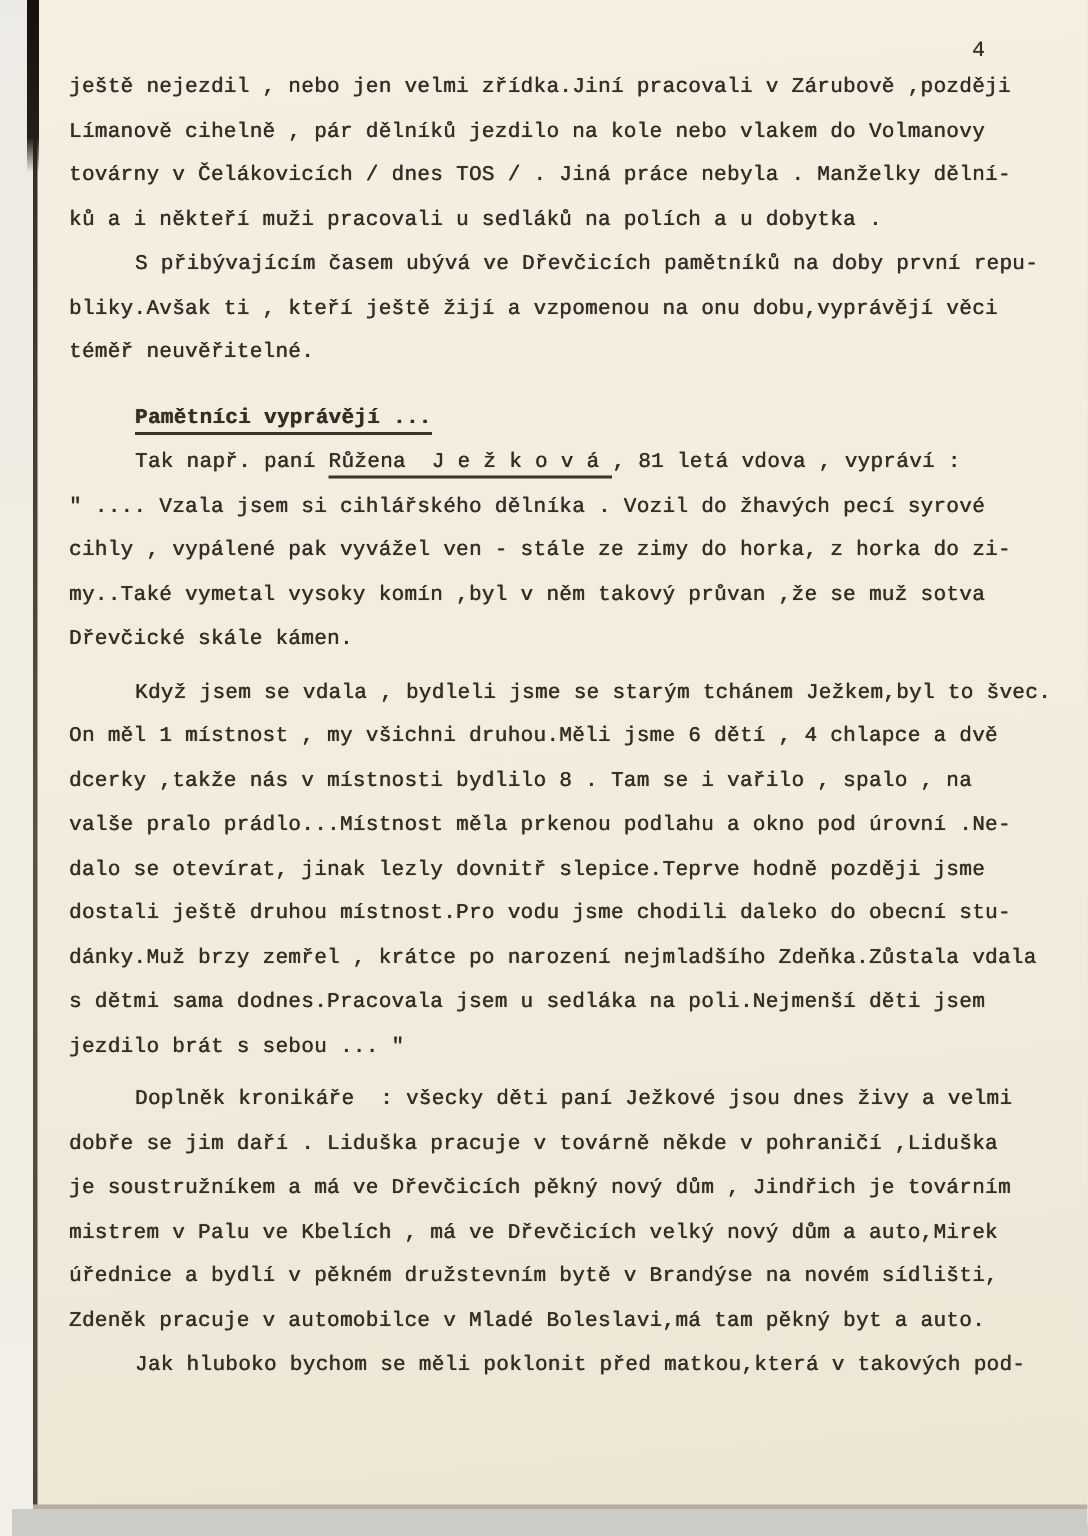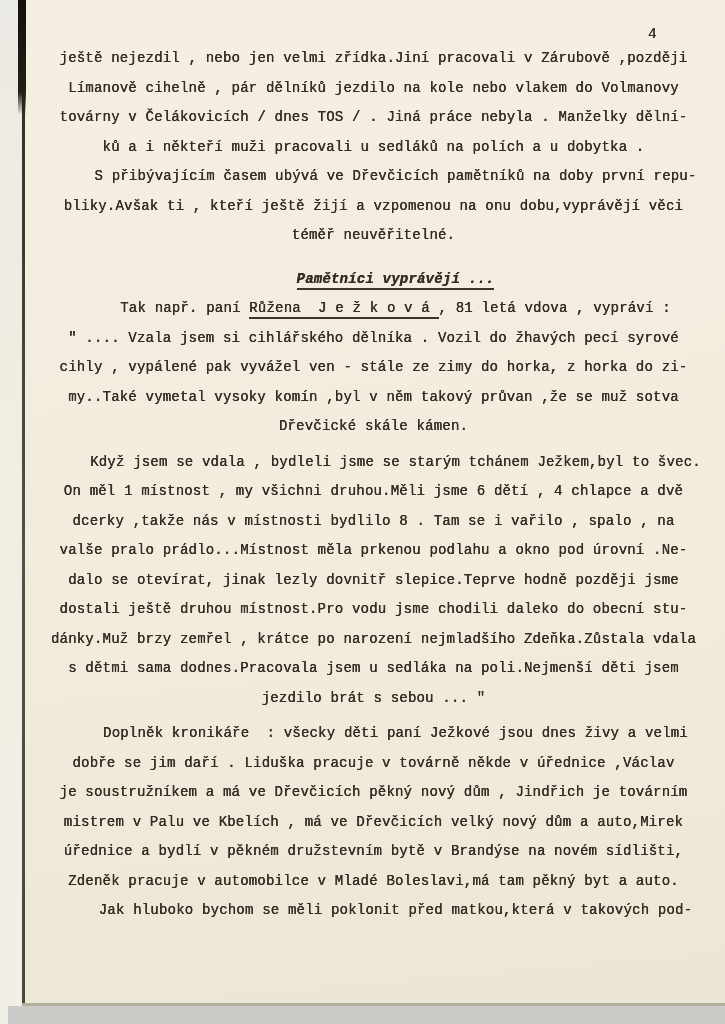--- a/index.html
+++ b/index.html
@@ -36,26 +36,25 @@
     background: #cbcbc7;
   }
   
   .text-block {
     position: absolute; left: 46px; top: 44px; width: 655px;
     color: #332d24;
     font-size: 14px;
     line-height: 29.5px;
     letter-spacing: 0.2px;
     text-shadow: 0 0 0.45px currentColor, 0.35px 0.25px 0 rgba(51,45,36,0.35);
-    text-align: center;
   }
   .ln { white-space: pre; }
   .indent { padding-left: 44px; }
   .para { margin: 0; }
-  .heading-row { margin-top: 14px; font-style: italic; }
+  .heading-row { margin-top: 14px; }
   .gap-sm { margin-top: 6px; }
   .underlined {
     border-bottom: 2px solid #3a342a;
     padding-bottom: 1px;
   }
   .heading-text { font-weight: bold; }
   .page-number {
     position: absolute; left: 648px; top: 26px;
     color: #332d24; font-size: 14.5px;
     text-shadow: 0 0 0.45px currentColor;
@@ -110,21 +109,21 @@
     <div class="ln">valše pralo prádlo...Místnost měla prkenou podlahu a okno pod úrovní .Ne-</div>
     <div class="ln">dalo se otevírat, jinak lezly dovnitř slepice.Teprve hodně později jsme</div>
     <div class="ln">dostali ještě druhou místnost.Pro vodu jsme chodili daleko do obecní stu-</div>
     <div class="ln">dánky.Muž brzy zemřel , krátce po narození nejmladšího Zdeňka.Zůstala vdala</div>
     <div class="ln">s dětmi sama dodnes.Pracovala jsem u sedláka na poli.Nejmenší děti jsem</div>
     <div class="ln">jezdilo brát s sebou ... "</div>
   </div>
 
   <div class="para gap-sm">
     <div class="ln indent">Doplněk kronikáře  : všecky děti paní Ježkové jsou dnes živy a velmi</div>
-    <div class="ln">dobře se jim daří . Liduška pracuje v továrně někde v úřednice ,Václav</div>
+    <div class="ln">dobře se jim daří . Liduška pracuje v továrně někde v pohraničí ,Liduška</div>
     <div class="ln">je soustružníkem a má ve Dřevčicích pěkný nový dům , Jindřich je továrním</div>
     <div class="ln">mistrem v Palu ve Kbelích , má ve Dřevčicích velký nový dům a auto,Mirek</div>
     <div class="ln">úřednice a bydlí v pěkném družstevním bytě v Brandýse na novém sídlišti,</div>
     <div class="ln">Zdeněk pracuje v automobilce v Mladé Boleslavi,má tam pěkný byt a auto.</div>
   </div>
 
   <div class="para">
     <div class="ln indent">Jak hluboko bychom se měli poklonit před matkou,která v takových pod-</div>
   </div>
 

